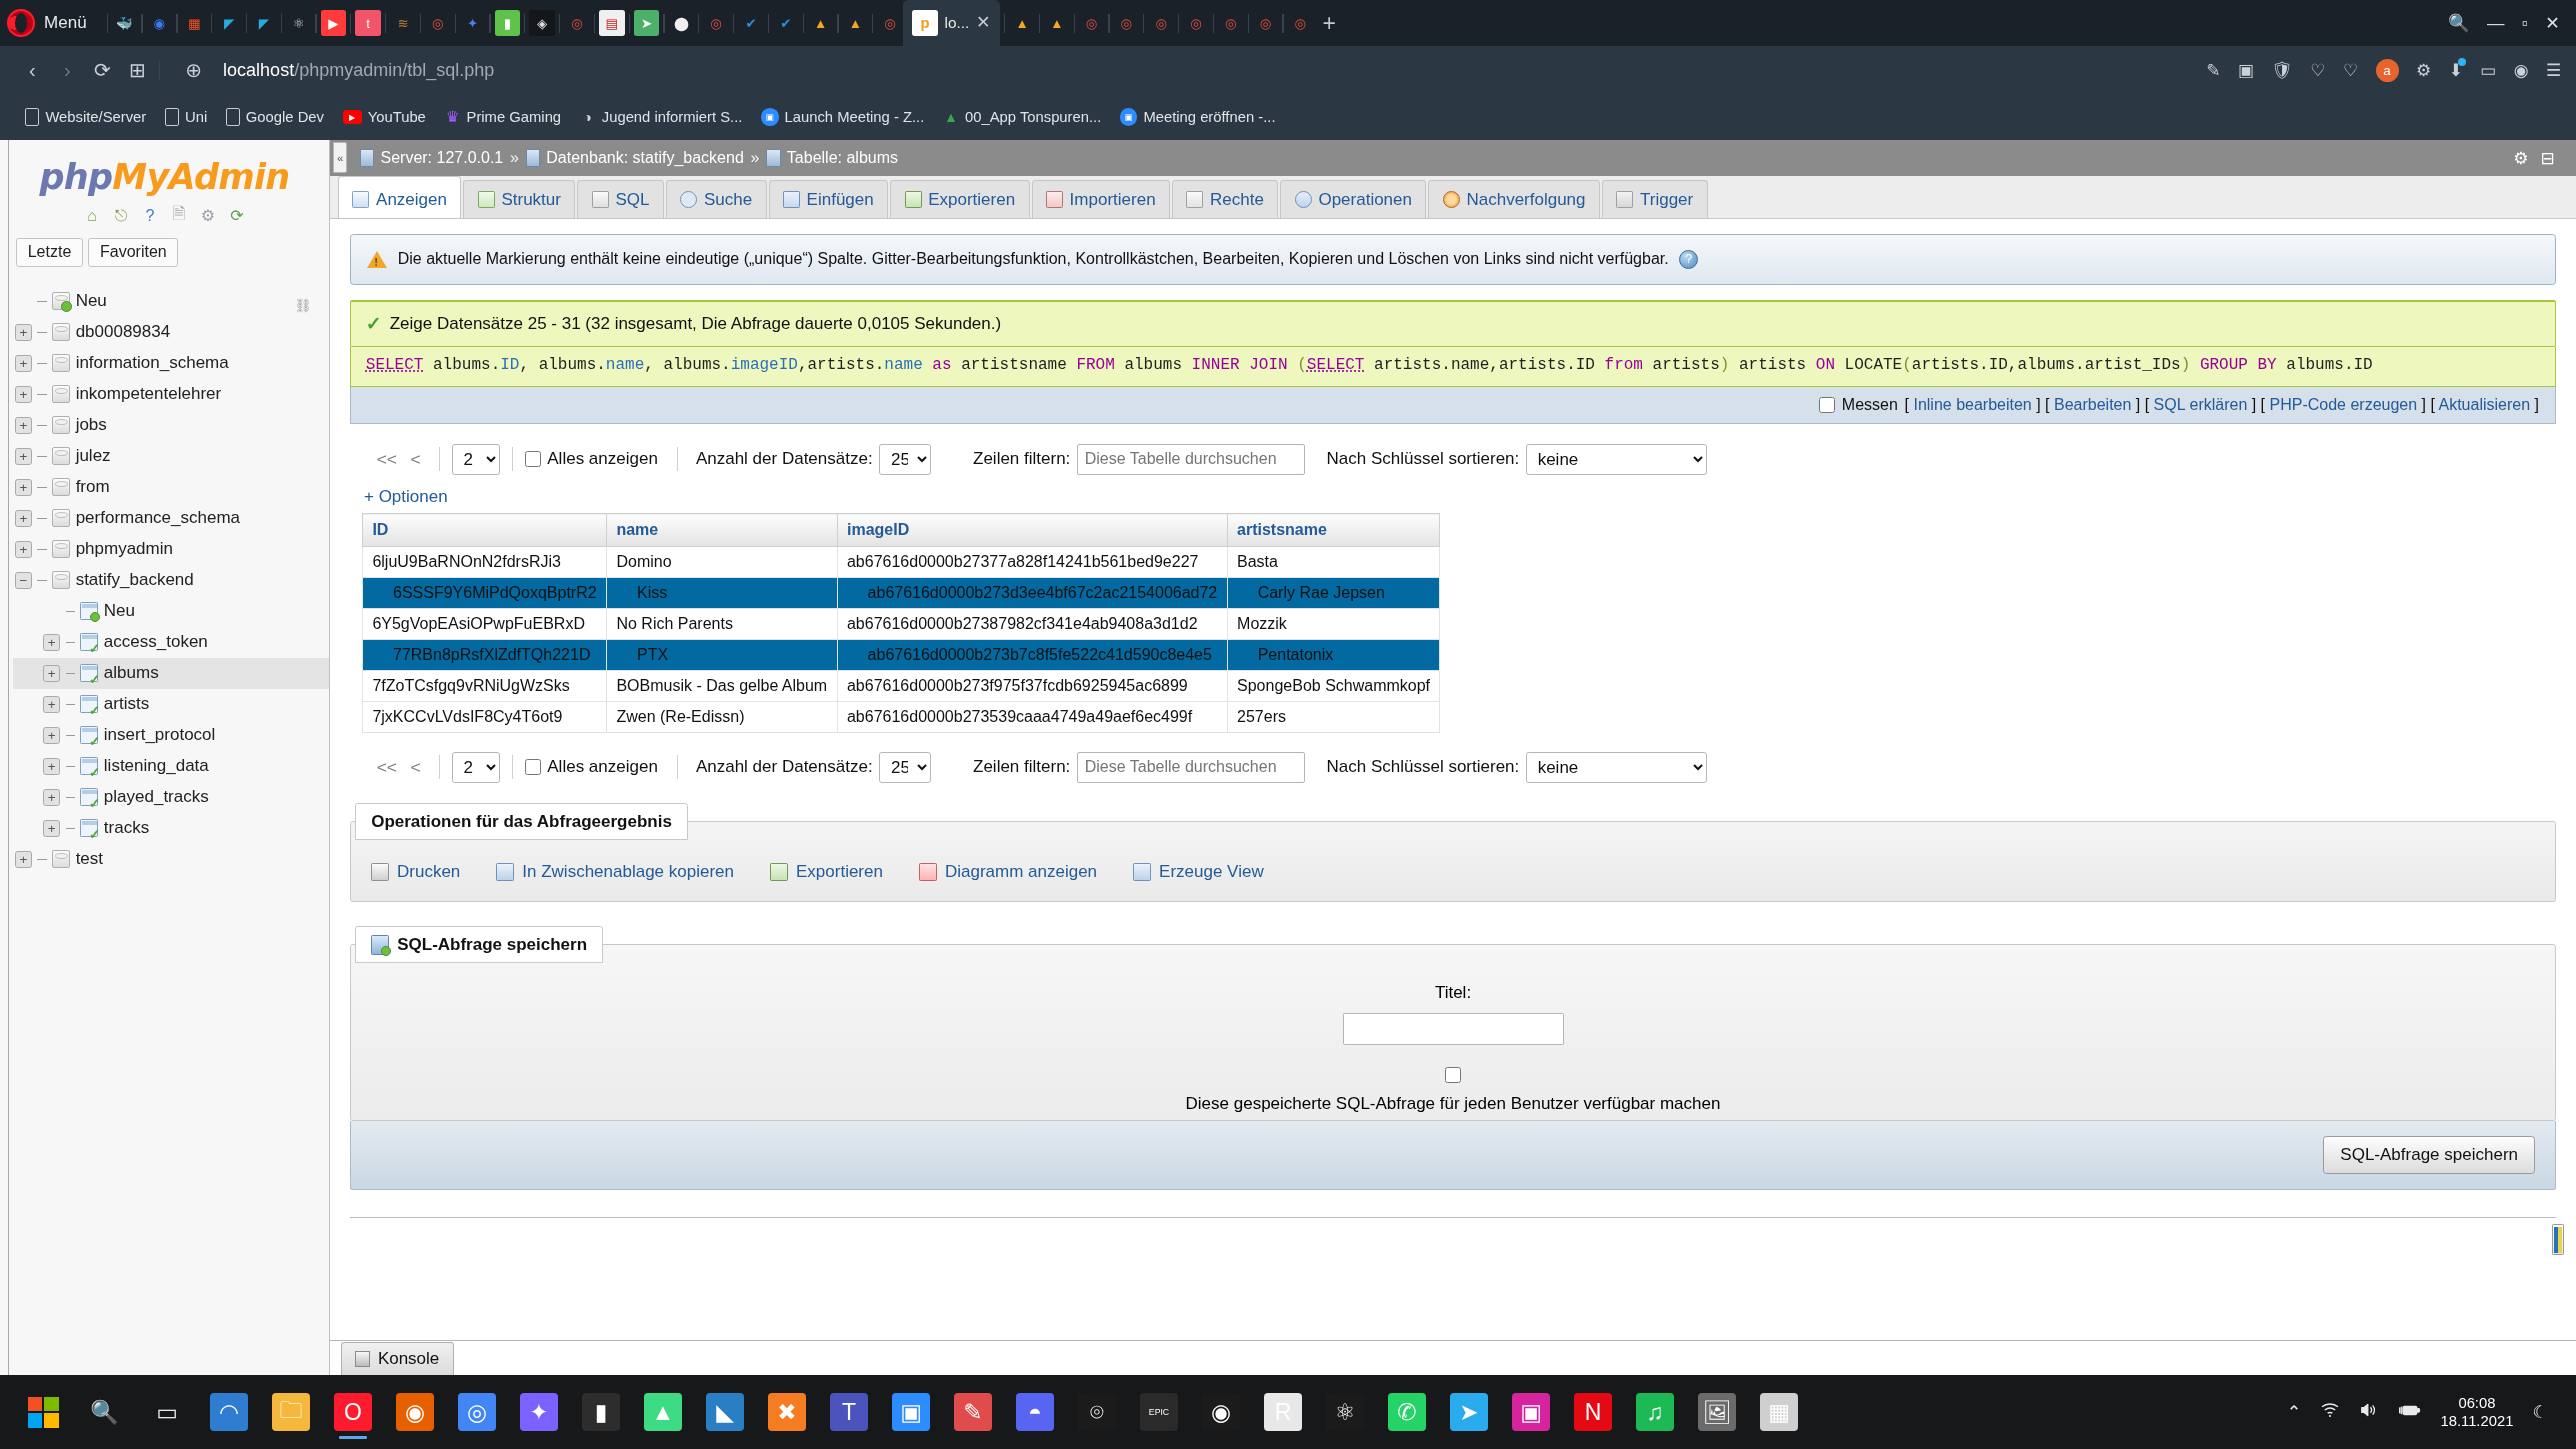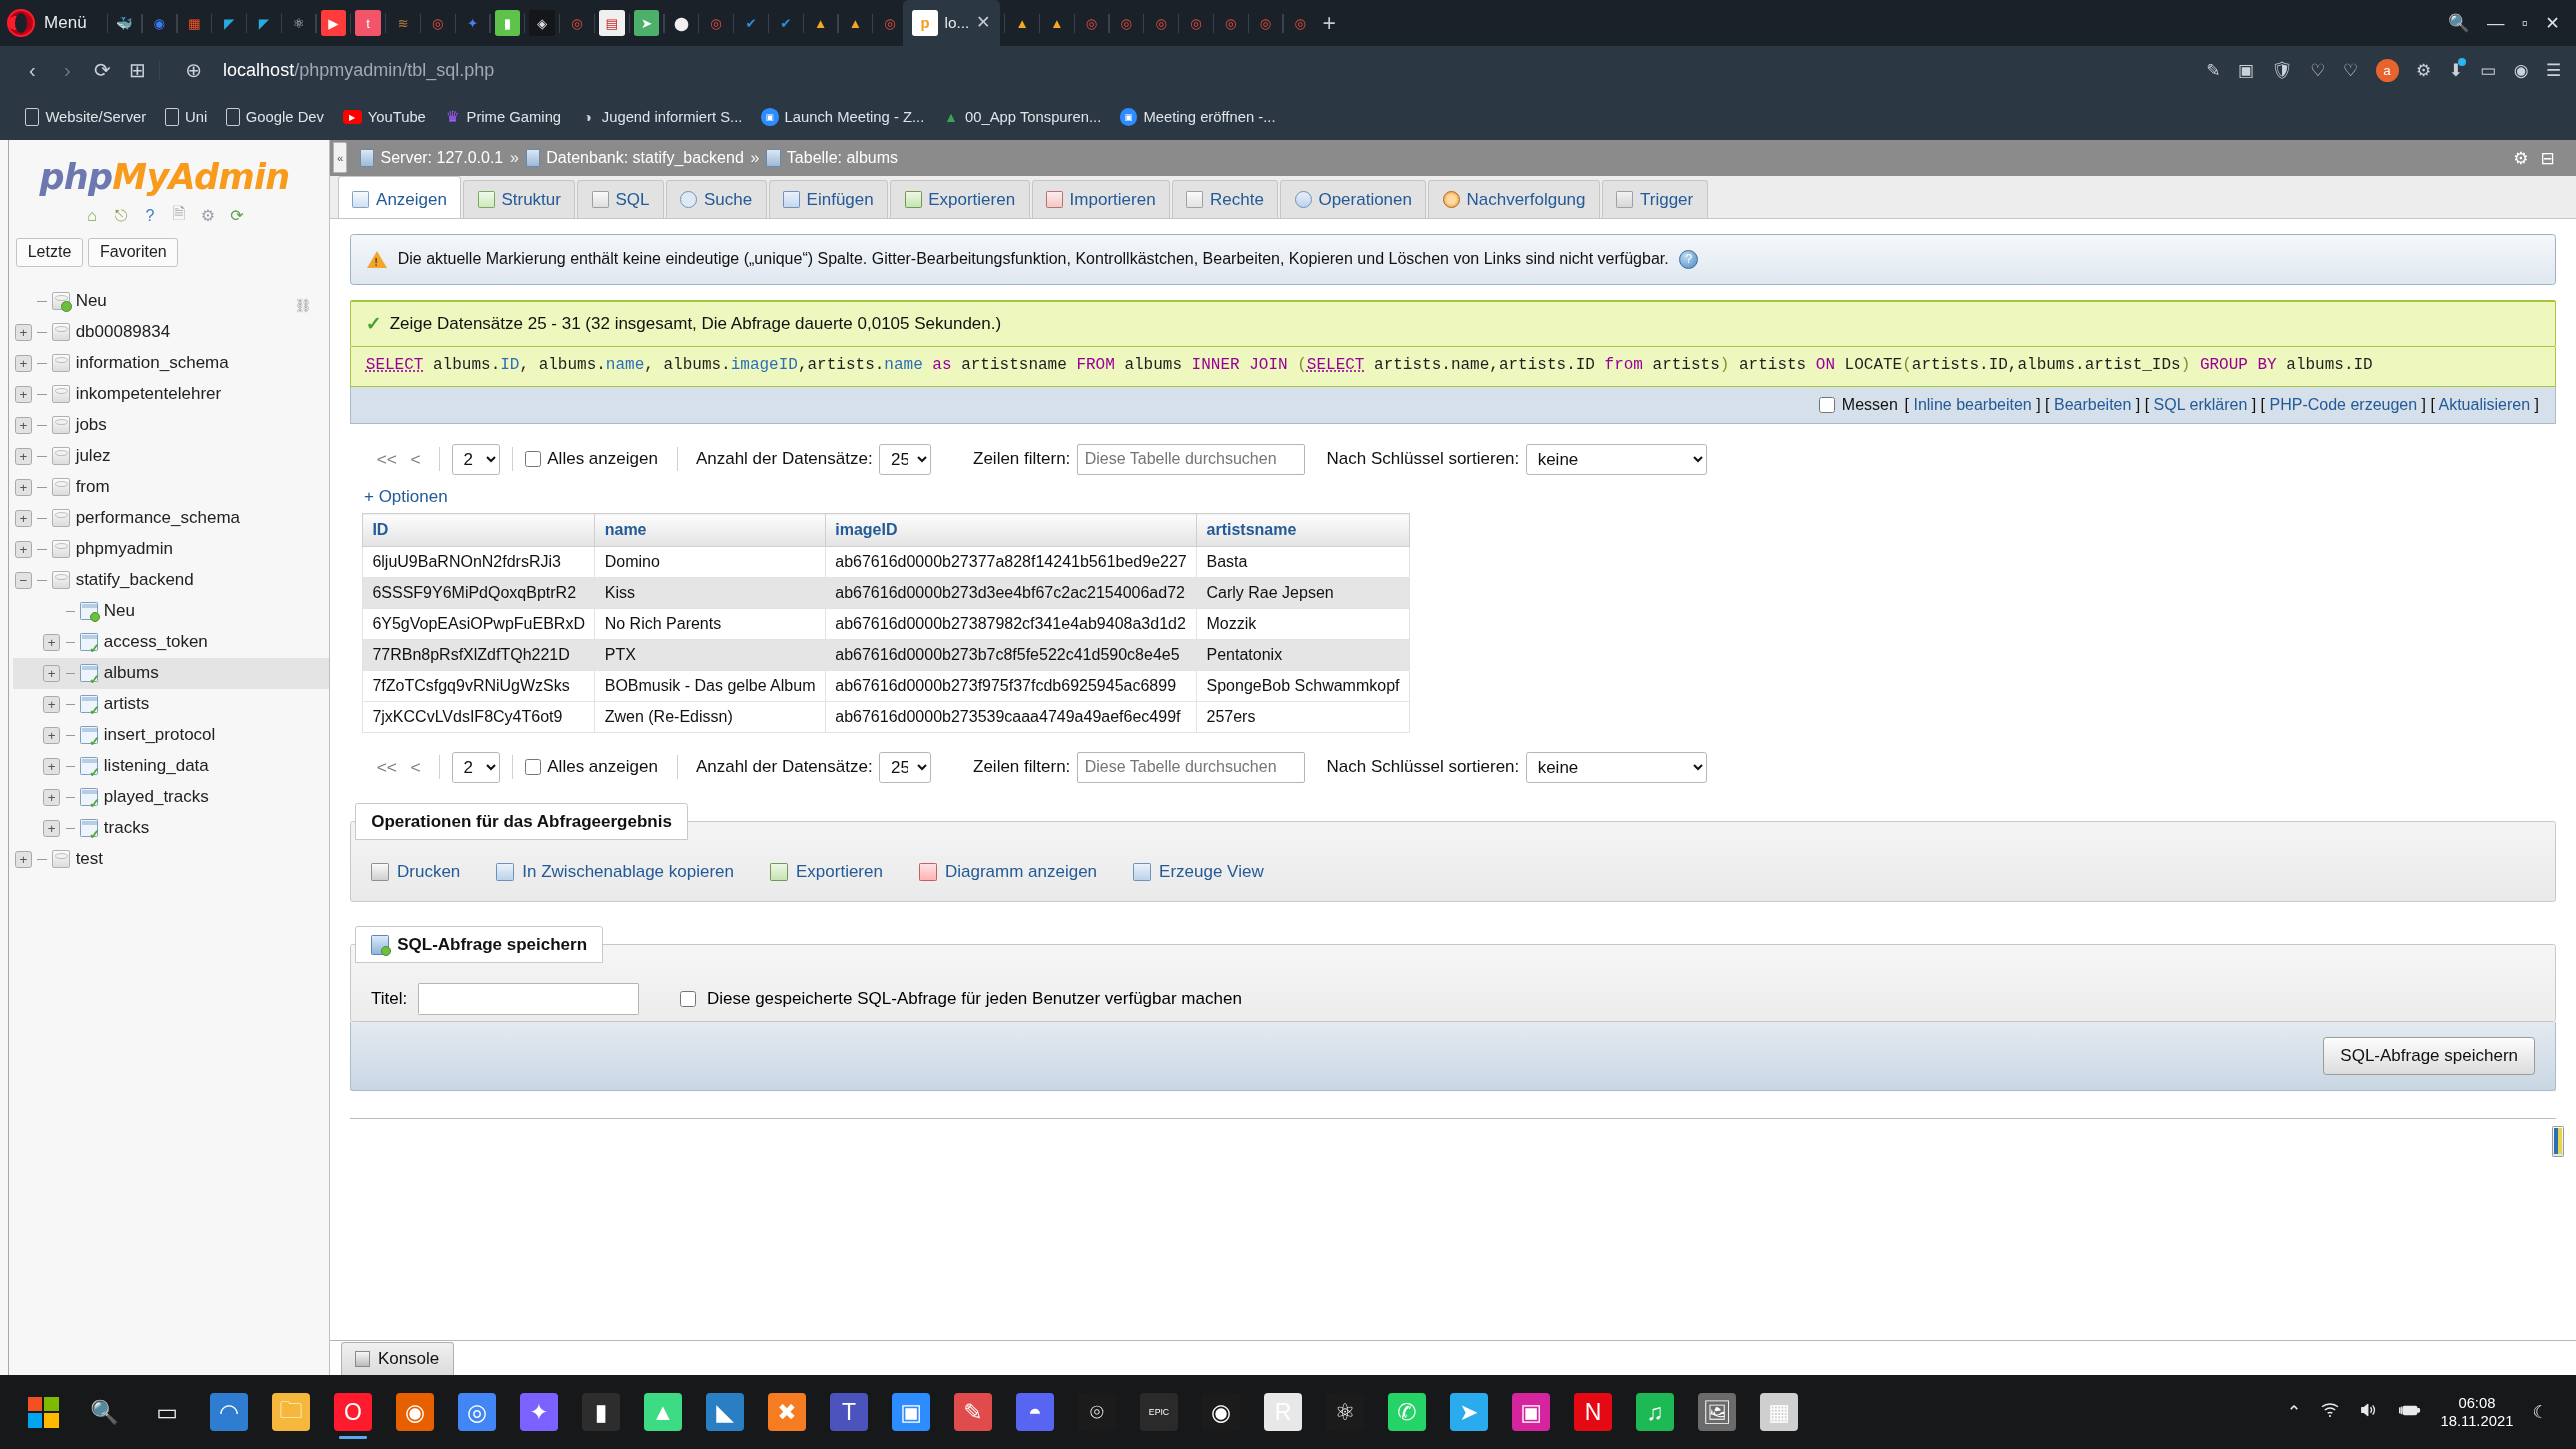--- a/index.html
+++ b/index.html
@@ -216,21 +216,21 @@
 
   .optionslink { padding:12px 0 6.7px 34px; color:#235a97; font-size:17px; }
 
   table.res { border-collapse:collapse; margin-left:32px; font-size:16px; }
   table.res th {
     background:linear-gradient(#fdfdfd,#e3e3e3); border:0.7px solid #cfcfcf;
     color:#235a97; text-align:left; padding:6.7px 9.4px; font-weight:bold;
   }
   table.res td { border:0.7px solid #e3e3e3; padding:6px 9.4px; color:#111; white-space:nowrap; }
   table.res tr.odd td { background:#fff; }
-  table.res tr.even td { background:#e5e5e5; }
+  table.res tr.even td { background:#0369a1;padding-left:30px; }
 
   .fieldset-wrap { margin:23px 20px 0 20px; position:relative; }
   .legendbox {
     position:absolute; top:-17.4px; left:5.4px; background:#fff; border:0.7px solid #c8c8c8;
     border-radius:2.7px 2.7px 0 0; padding:7.4px 14.8px; font-size:17px; font-weight:bold;
     color:#111; display:flex; align-items:center; gap:8px; z-index:2;
   }
   .fsbody {
     border:0.7px solid #c8c8c8; border-radius:2.7px; background:linear-gradient(#f4f4f4,#eaeaea);
     padding:40px 20px 19px;
@@ -239,21 +239,21 @@
   .opitem { display:flex; align-items:center; gap:8px; color:#235a97; }
   .op-ico{width:18px;height:18px;flex:0 0 auto;border-radius:1.3px;}
   .o-print{background:linear-gradient(#fbfbfb,#cfcfcf);border:0.7px solid #8f8f8f;}
   .o-clip{background:linear-gradient(#eaf2fc,#bcd3ea);border:0.7px solid #6f93b8;}
   .o-export{background:linear-gradient(#ecf8e4,#c7e3b4);border:0.7px solid #6f9a55;}
   .o-chart{background:linear-gradient(#ffe2e2,#ffb4b4);border:0.7px solid #c06060;}
   .o-view{background:linear-gradient(#eaf2fc,#bcd3ea);border:0.7px solid #6f93b8;}
 
   .savebody { border:0.7px solid #c8c8c8; border-radius:2.7px; background:linear-gradient(#f6f6f6,#ececec);
               padding:38px 20px 6.7px; }
-  .titlerow { display:flex; align-items:center; gap:10.7px; font-size:17px; }
+  .titlerow { display:flex; align-items:center; gap:10.7px; font-size:17px;flex-direction:column; }
   .titleinput{ border:0.7px solid #b5b5b5; width:221px; height:32px; background:#fff; border-radius:1.3px; }
   .saveaction{
     background:linear-gradient(#e4eaf0,#c9d7e4); border:0.7px solid #a9bccd; border-top:none;
     border-radius:0 0 2.7px 2.7px; padding:14.8px 20px; display:flex; justify-content:flex-end;
   }
   .btn {
     background:linear-gradient(#fdfdfd,#dcdcdc); border:0.7px solid #9a9a9a; border-radius:3.4px;
     padding:8px 16px; font-size:17px; color:#111; font-family:inherit;
   }
   .sq-ico{width:18px;height:20px;background:linear-gradient(#dcebf9,#8fb6da);

